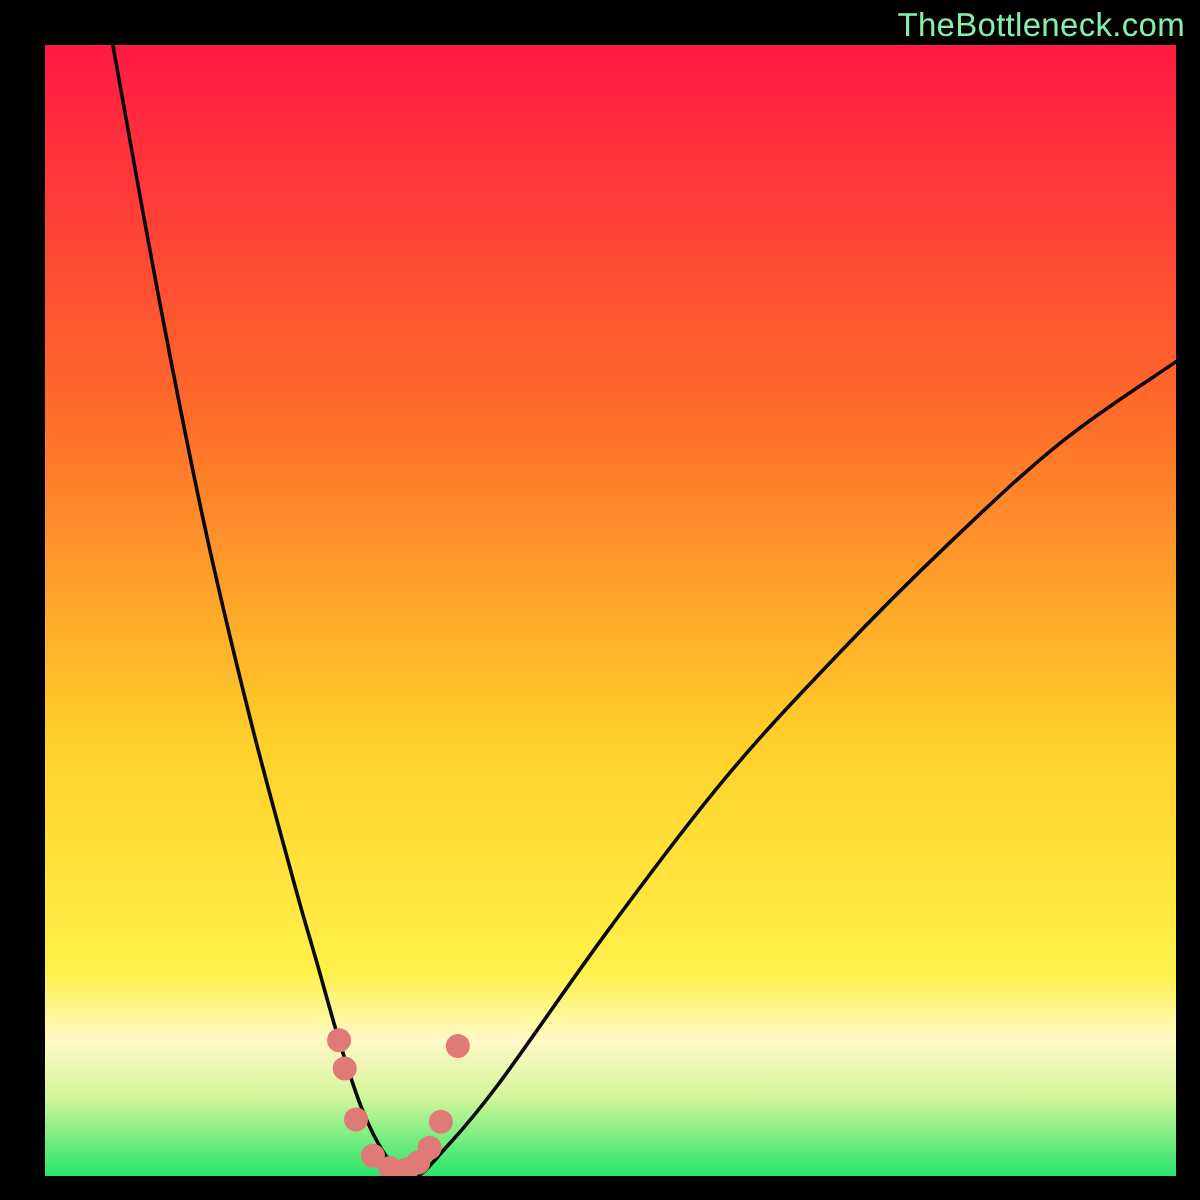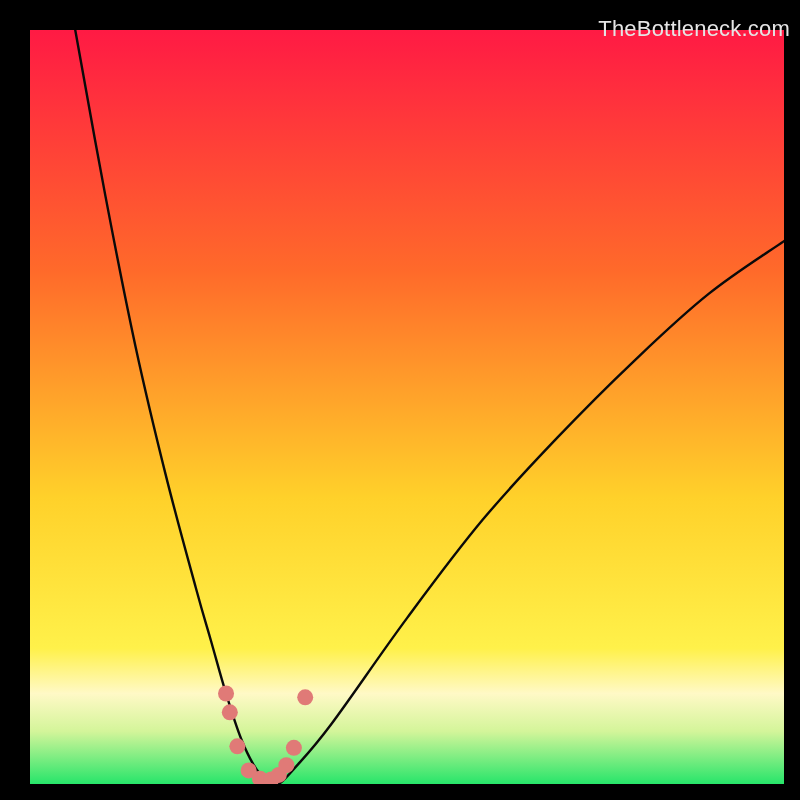--- a/index.html
+++ b/index.html
@@ -11,23 +11,23 @@
     overflow: hidden;
     font-family: Arial, Helvetica, sans-serif;
   }
   .frame {
     position: absolute;
     inset: 0;
     background: #000;
   }
   .watermark {
     position: absolute;
-    top: 16px;
+    top: 4px;
     right: 10px;
-    color: #e5e5e5;
+    color: #86efac;
     font-size: 22px;
     font-weight: 400;
     letter-spacing: 0.2px;
     z-index: 10;
   }
   .plot {
     position: absolute;
     left: 30px;
     top: 30px;
     width: 754px;

